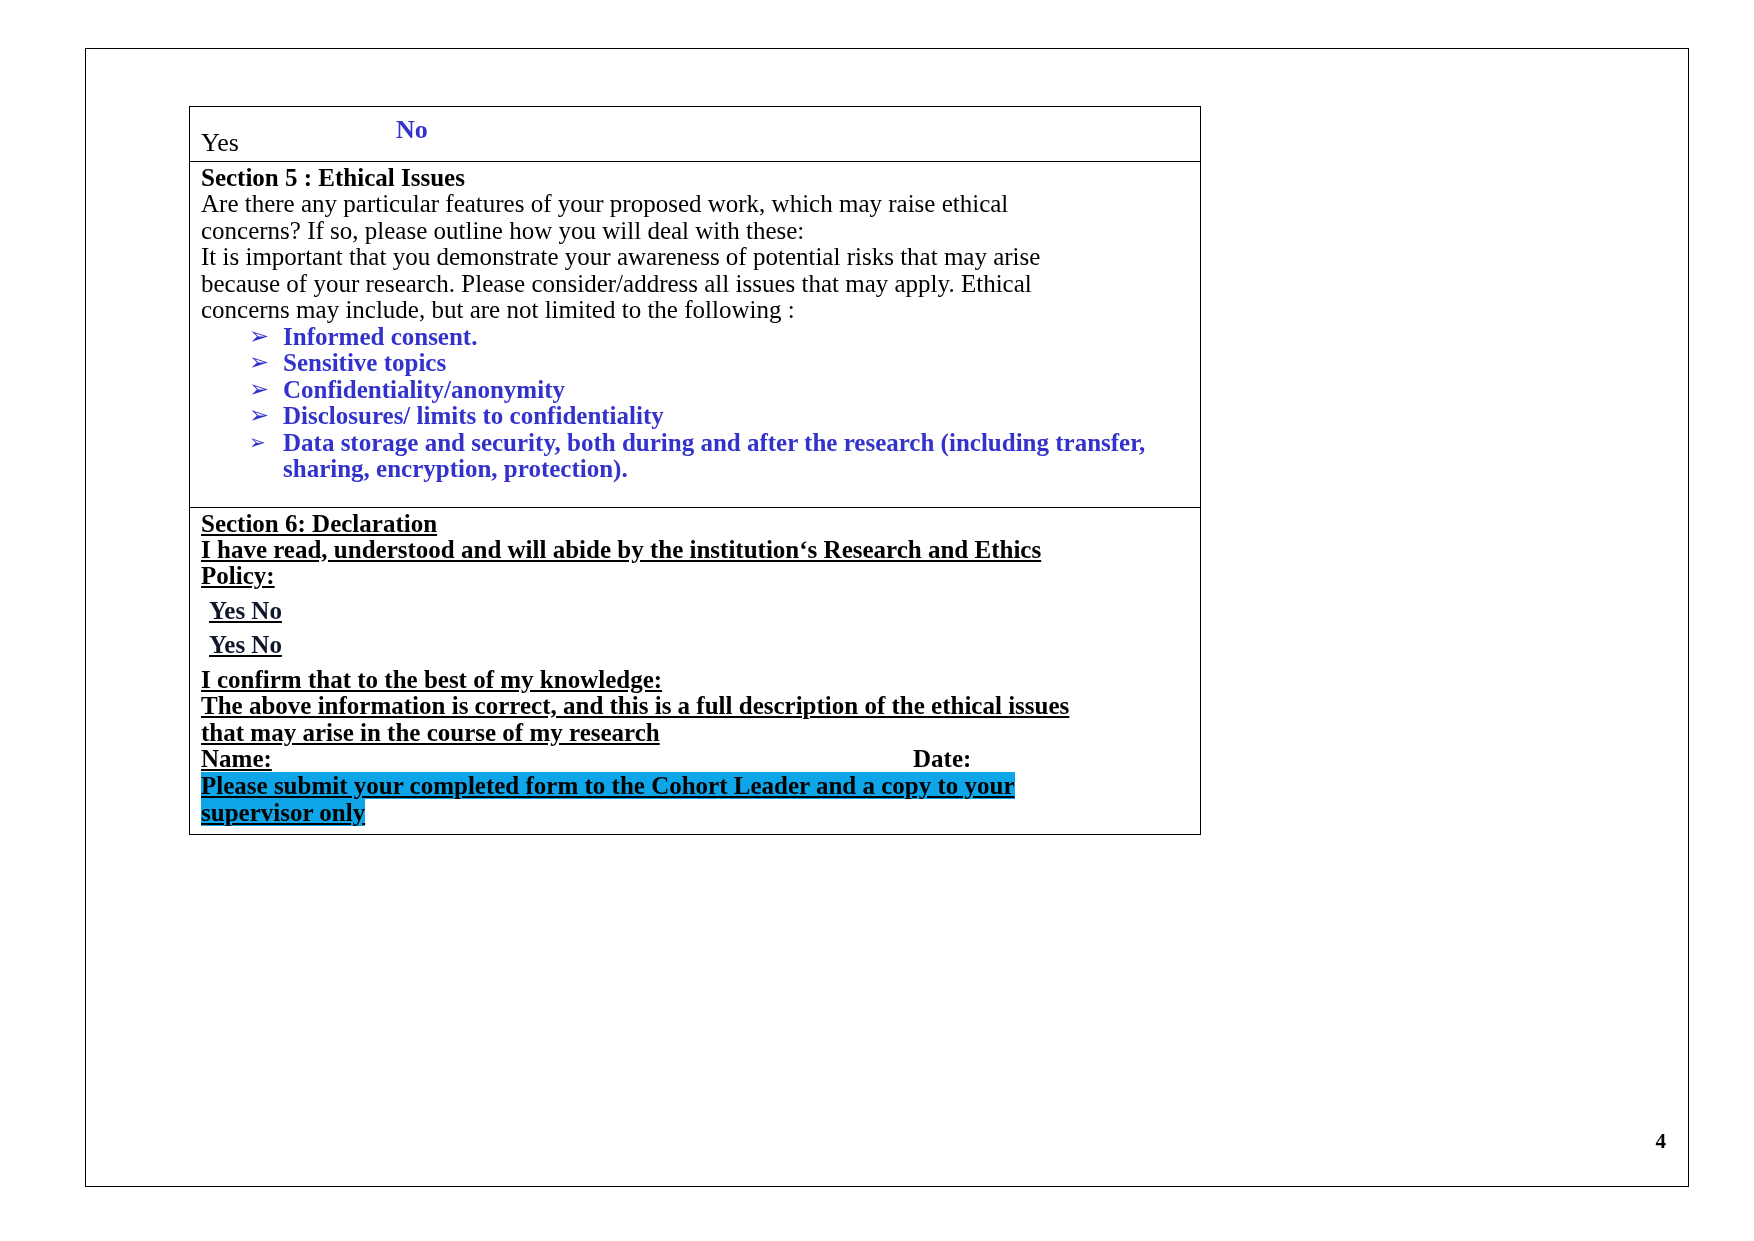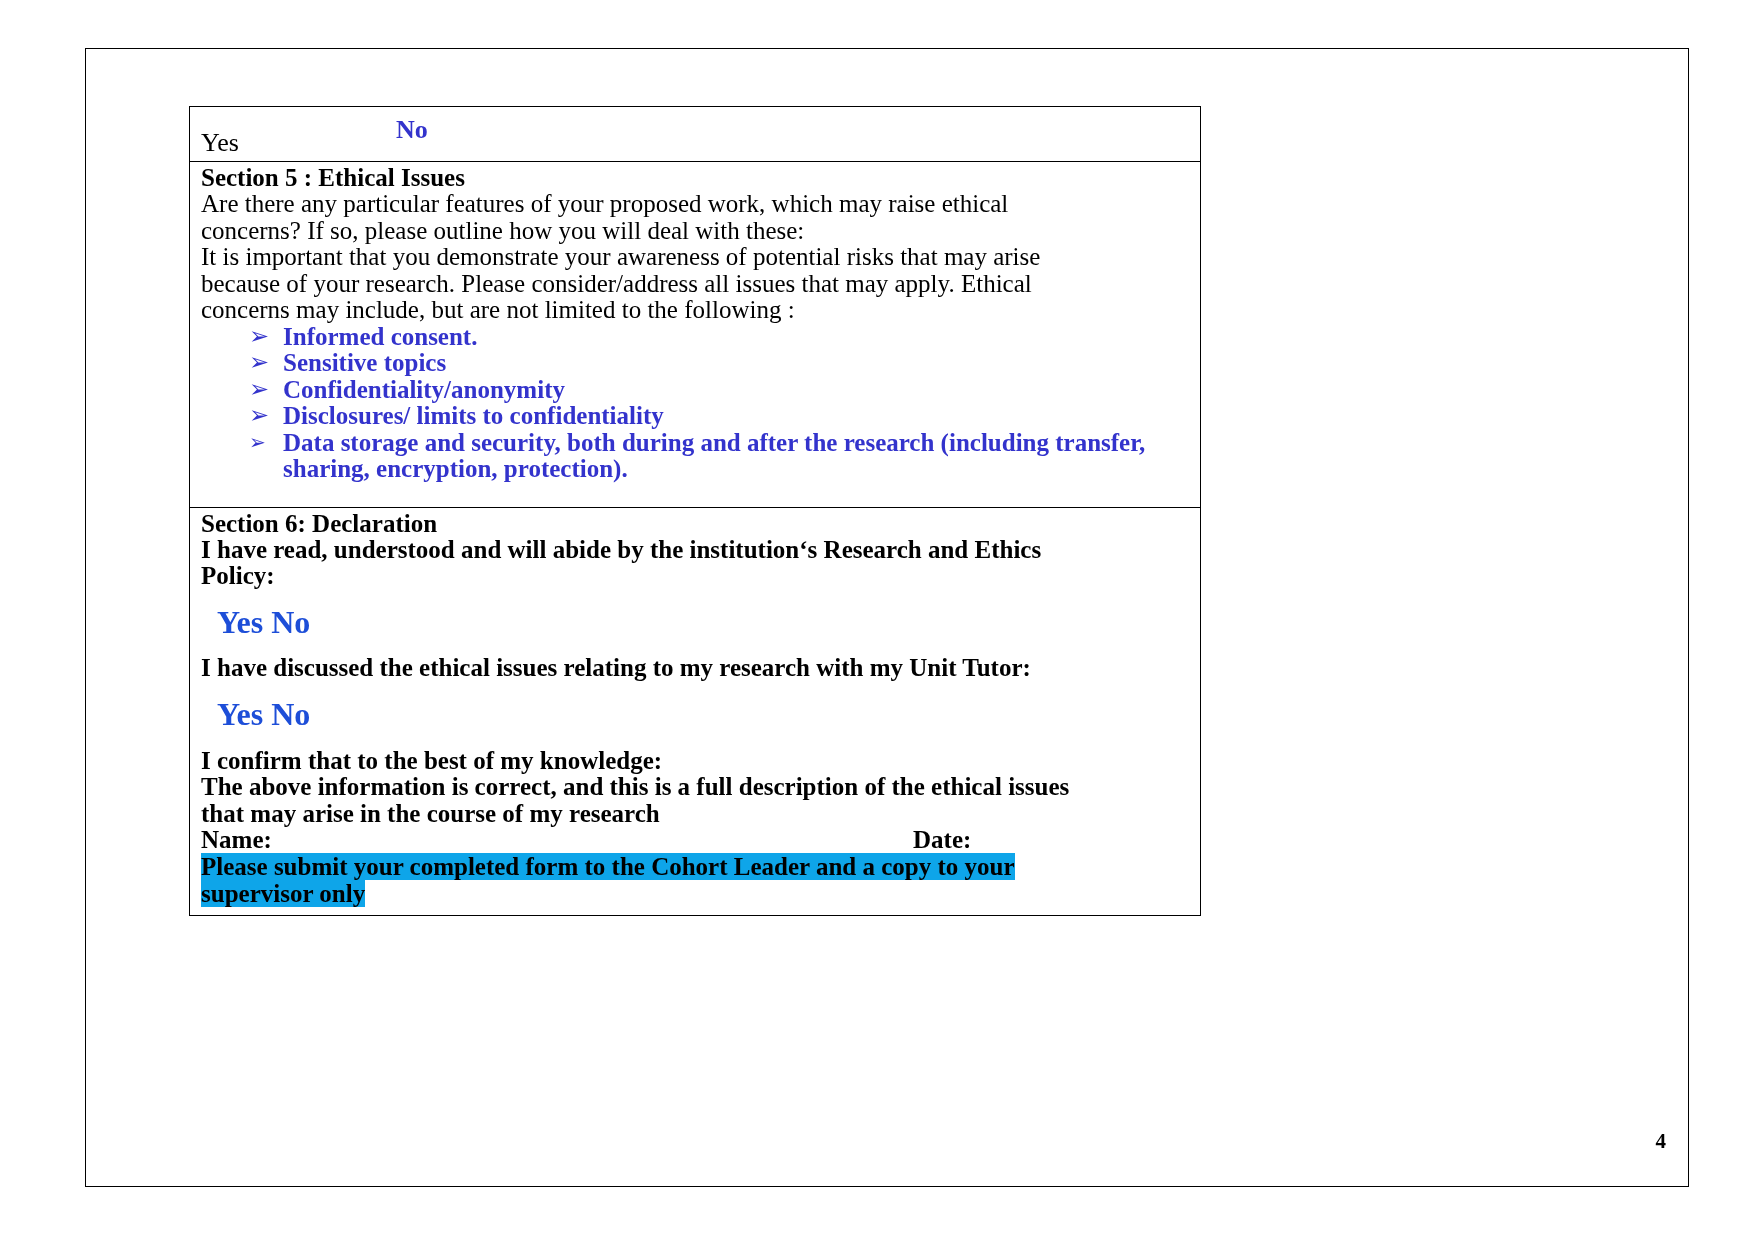--- a/index.html
+++ b/index.html
@@ -122,35 +122,36 @@
   }
   ul.bullet-list li.small-arrow .arrow-glyph {
     font-size: 20px;
     top: 2px;
   }
 
   
   #row-section6 {
     padding-top: 2px;
     padding-bottom: 8px;
+    text-decoration: underline;
   }
   .decl-line {
     font-size: 25px;
     font-weight: bold;
     color: #000000;
     line-height: 1.06;
     margin: 0;
     max-width: 890px;
   }
   .decl-yesno {
-    font-size: 32px;
-    font-weight: bold;
-    color: #1d4ed8;
-    line-height: 1.06;
-    margin: 16px;
+    font-size: 25px;
+    font-weight: bold;
+    color: #0f172a;
+    line-height: 1.06;
+    margin: 8px;
   }
   #name-date-row {
     position: relative;
     font-size: 25px;
     font-weight: bold;
     color: #000000;
     line-height: 1.06;
     height: 27px;
   }
   #name-date-row .date-label {
@@ -207,21 +208,20 @@
           <span class="arrow-glyph">➢</span>
           <span>Data storage and security, both during and after the research (including transfer, sharing, encryption, protection).</span>
         </li>
       </ul>
     </div>
 
     <div class="form-row" id="row-section6">
       <p class="sec-heading">Section 6: Declaration</p>
       <p class="decl-line">I have read, understood and will abide by the institution‘s Research and Ethics Policy:</p>
       <p class="decl-yesno">Yes  No</p>
-      <p class="decl-line">I have discussed the ethical issues relating to my research with my Unit Tutor:</p>
       <p class="decl-yesno">Yes  No</p>
       <p class="decl-line">I confirm that to the best of my knowledge:</p>
       <p class="decl-line">The above information is correct, and this is a full description of the ethical issues that may arise in the course of my research</p>
       <div id="name-date-row">
         <span>Name:</span>
         <span class="date-label">Date:</span>
       </div>
       <p id="submit-note">
         <span class="hl">Please submit your completed form to the Cohort Leader and a copy to your supervisor only</span>
       </p>

